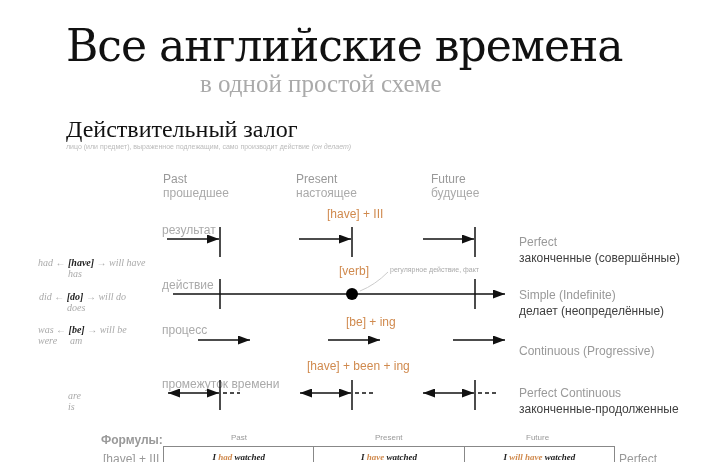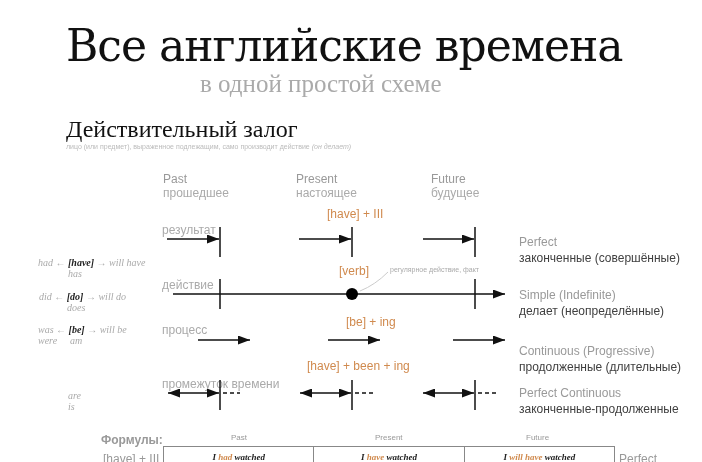--- a/index.html
+++ b/index.html
@@ -63,21 +63,20 @@
 <div class="abs tense" style="left:519px;top:234px;">
     <div>Perfect</div>
     <div class="ru">законченные (совершённые)</div>
   </div>
 <div class="abs tense" style="left:519px;top:287px;">
     <div>Simple (Indefinite)</div>
     <div class="ru">делает (неопределённые)</div>
   </div>
 <div class="abs tense" style="left:519px;top:332px;margin-top:11px;">
     <div>Continuous (Progressive)</div>
-    <div class="ru">продолженные (длительные)</div>
   </div>
 <div class="abs tense" style="left:519px;top:385px;">
     <div>Perfect Continuous</div>
     <div class="ru">законченные-продолженные</div>
   </div>
 
 <div class="abs aux" style="left:38px;top:257px;">
   <div><span>had</span> ← <b>[have]</b> → <span>will have</span></div>
   <div style="padding-left:30px;">has</div>
 </div>

